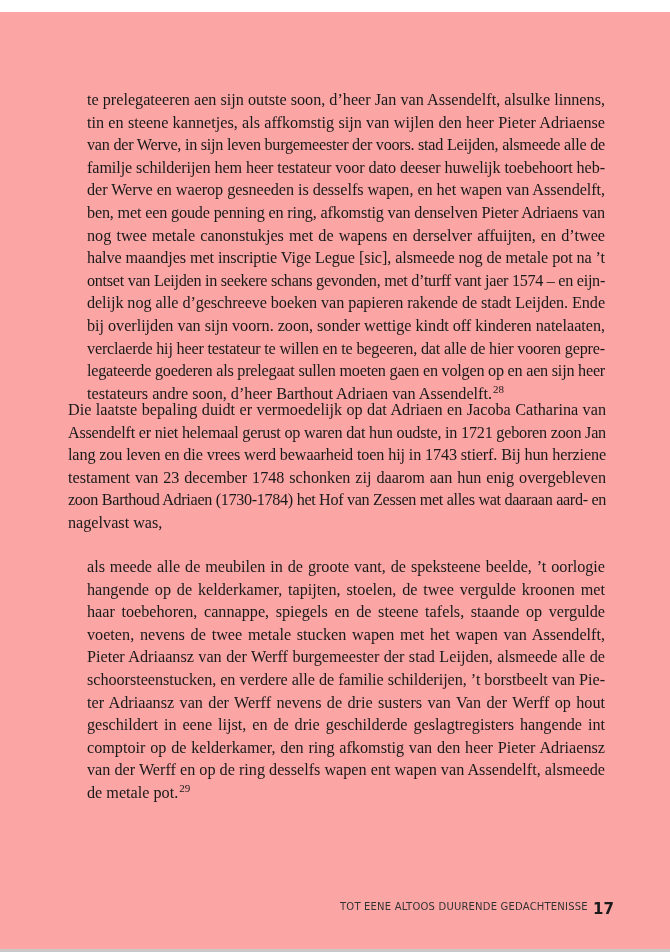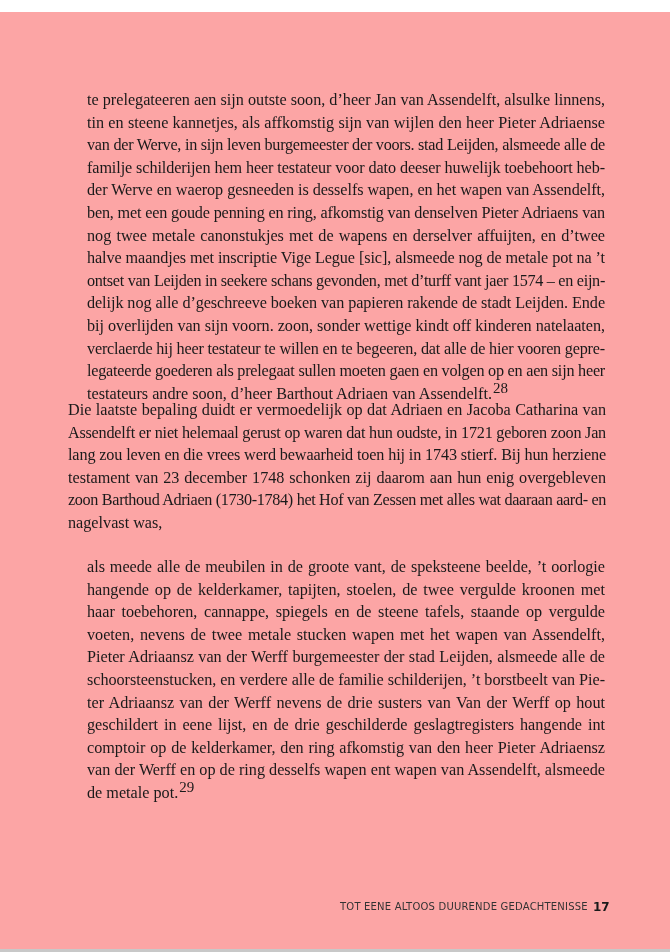--- a/index.html
+++ b/index.html
@@ -56,21 +56,21 @@
       display: block;
       text-align: justify;
       text-align-last: justify;
       white-space: nowrap;
       overflow: visible;
     }
     .line.last {
       text-align-last: left;
     }
     sup.fn {
-      font-size: 15px;
+      font-size: 11px;
       line-height: 0;
       vertical-align: 6px;
       margin-left: 1px;
     }
     .running-head {
       position: absolute;
       top: 889px;
       left: 340px;
       width: 236px;
       text-align: right;
@@ -78,21 +78,21 @@
       font-size: 10px;
       letter-spacing: 0.2px;
       color: #333333;
       white-space: nowrap;
     }
     .page-number {
       position: absolute;
       top: 888px;
       left: 593px;
       font-family: "DejaVu Sans", "Liberation Sans", sans-serif;
-      font-size: 12px;
+      font-size: 15px;
       font-weight: bold;
       color: #1a1a1a;
     }
   </style>
 </head>
 <body>
 
 <div class="page">
 
   <div class="text quote1">

